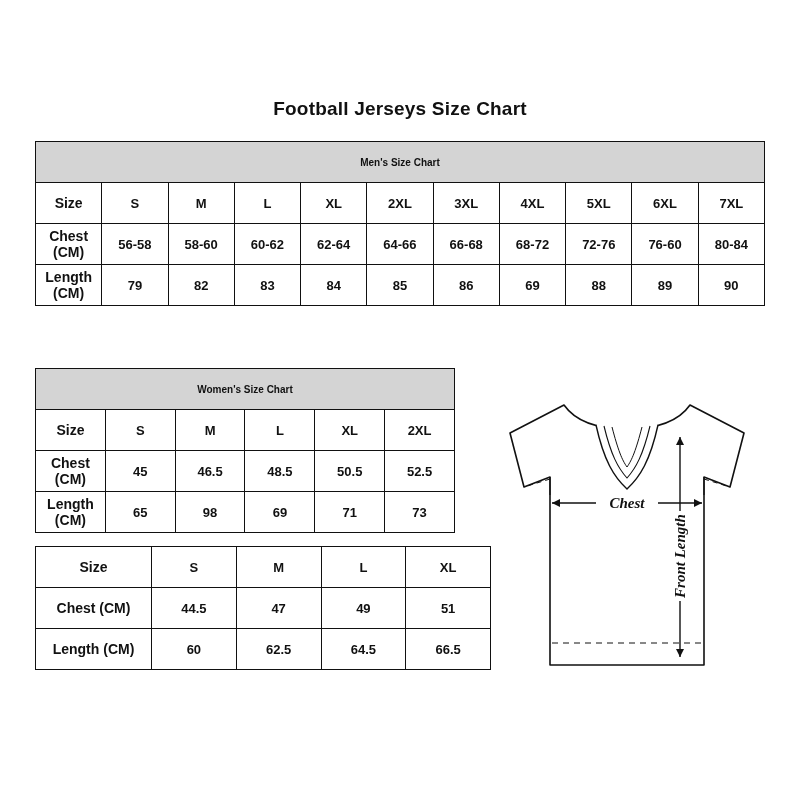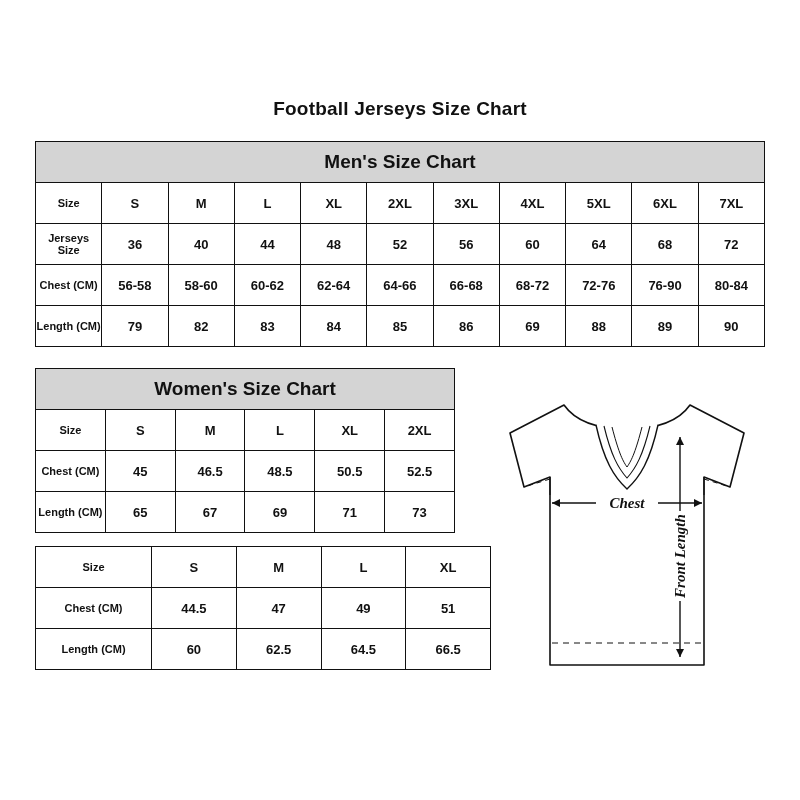--- a/index.html
+++ b/index.html
@@ -44,27 +44,27 @@
     text-align: center;
     vertical-align: middle;
     font-size: 13px;
     font-weight: bold;
     color: #111111;
     padding: 0;
     height: 40px;
   }
   table.size-table th.section-header {
     background: #d4d4d4;
-    font-size: 19px;
+    font-size: 10px;
     height: 40px;
     margin-top: 25px;
   }
   table.size-table td.label-cell {
     background: #ffffff;
-    font-size: 11px;
+    font-size: 14px;
   }
   table.size-table tr.data-row td {
     background: #ffffff;
   }
 
   
   #mens-table {
     top: 141px;
     left: 35px;
     width: 730px;
@@ -132,43 +132,30 @@
       <td>L</td>
       <td>XL</td>
       <td>2XL</td>
       <td>3XL</td>
       <td>4XL</td>
       <td>5XL</td>
       <td>6XL</td>
       <td>7XL</td>
     </tr>
     <tr class="data-row">
-      <td class="label-cell">Jerseys Size</td>
-      <td>36</td>
-      <td>40</td>
-      <td>44</td>
-      <td>48</td>
-      <td>52</td>
-      <td>56</td>
-      <td>60</td>
-      <td>64</td>
-      <td>68</td>
-      <td>72</td>
-    </tr>
-    <tr class="data-row">
       <td class="label-cell">Chest (CM)</td>
       <td>56-58</td>
       <td>58-60</td>
       <td>60-62</td>
       <td>62-64</td>
       <td>64-66</td>
       <td>66-68</td>
       <td>68-72</td>
       <td>72-76</td>
-      <td>76-90</td>
+      <td>76-60</td>
       <td>80-84</td>
     </tr>
     <tr class="data-row">
       <td class="label-cell">Length (CM)</td>
       <td>79</td>
       <td>82</td>
       <td>83</td>
       <td>84</td>
       <td>85</td>
       <td>86</td>
@@ -197,21 +184,21 @@
       <td class="label-cell">Chest (CM)</td>
       <td>45</td>
       <td>46.5</td>
       <td>48.5</td>
       <td>50.5</td>
       <td>52.5</td>
     </tr>
     <tr class="data-row">
       <td class="label-cell">Length (CM)</td>
       <td>65</td>
-      <td>67</td>
+      <td>98</td>
       <td>69</td>
       <td>71</td>
       <td>73</td>
     </tr>
   </tbody>
     </table>
 
   <table class="size-table" id="youth-table">
     <tbody>
     <tr class="data-row">

